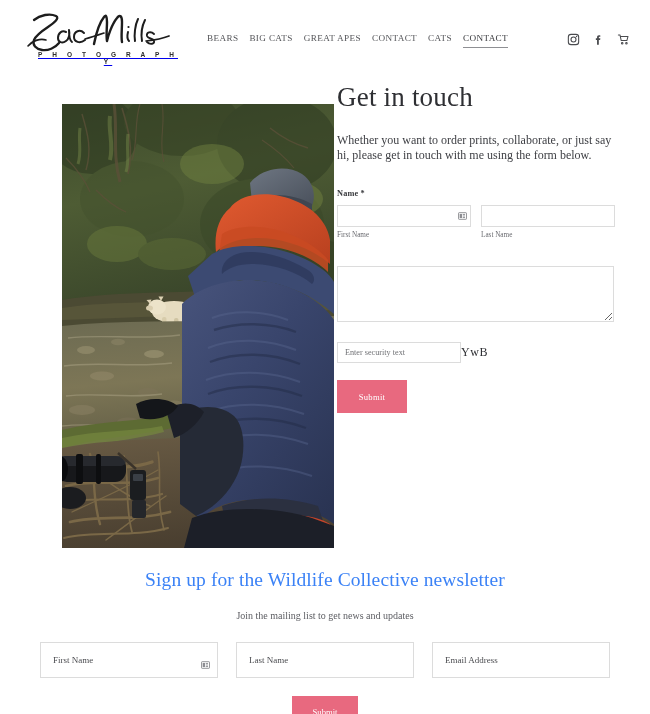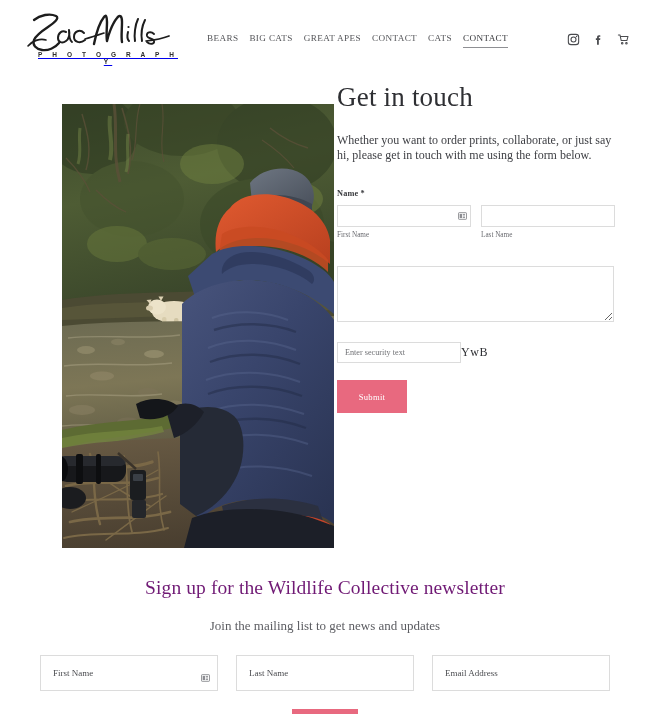--- a/index.html
+++ b/index.html
@@ -241,28 +241,28 @@
   .newsletter {
     position: relative;
     margin-top: 10px;
     padding-top: 28px;
     text-align: center;
   }
   .nl-title {
     font-family: "Liberation Serif", serif;
     font-size: 19.5px;
     font-weight: 400;
-    color: #701a75;
-    margin: 8px;
+    color: #3b82f6;
+    margin: 0;
     letter-spacing: 0.1px;
     line-height: 24px;
   }
   .nl-sub {
     font-family: "Liberation Serif", serif;
-    font-size: 13px;
+    font-size: 10px;
     color: #5c5d62;
     margin: 18px 0 8px 0;
   }
   .nl-fields {
     display: flex;
     gap: 18px;
     justify-content: center;
     margin-top: 21px;
     padding: 0 36px;
   }

